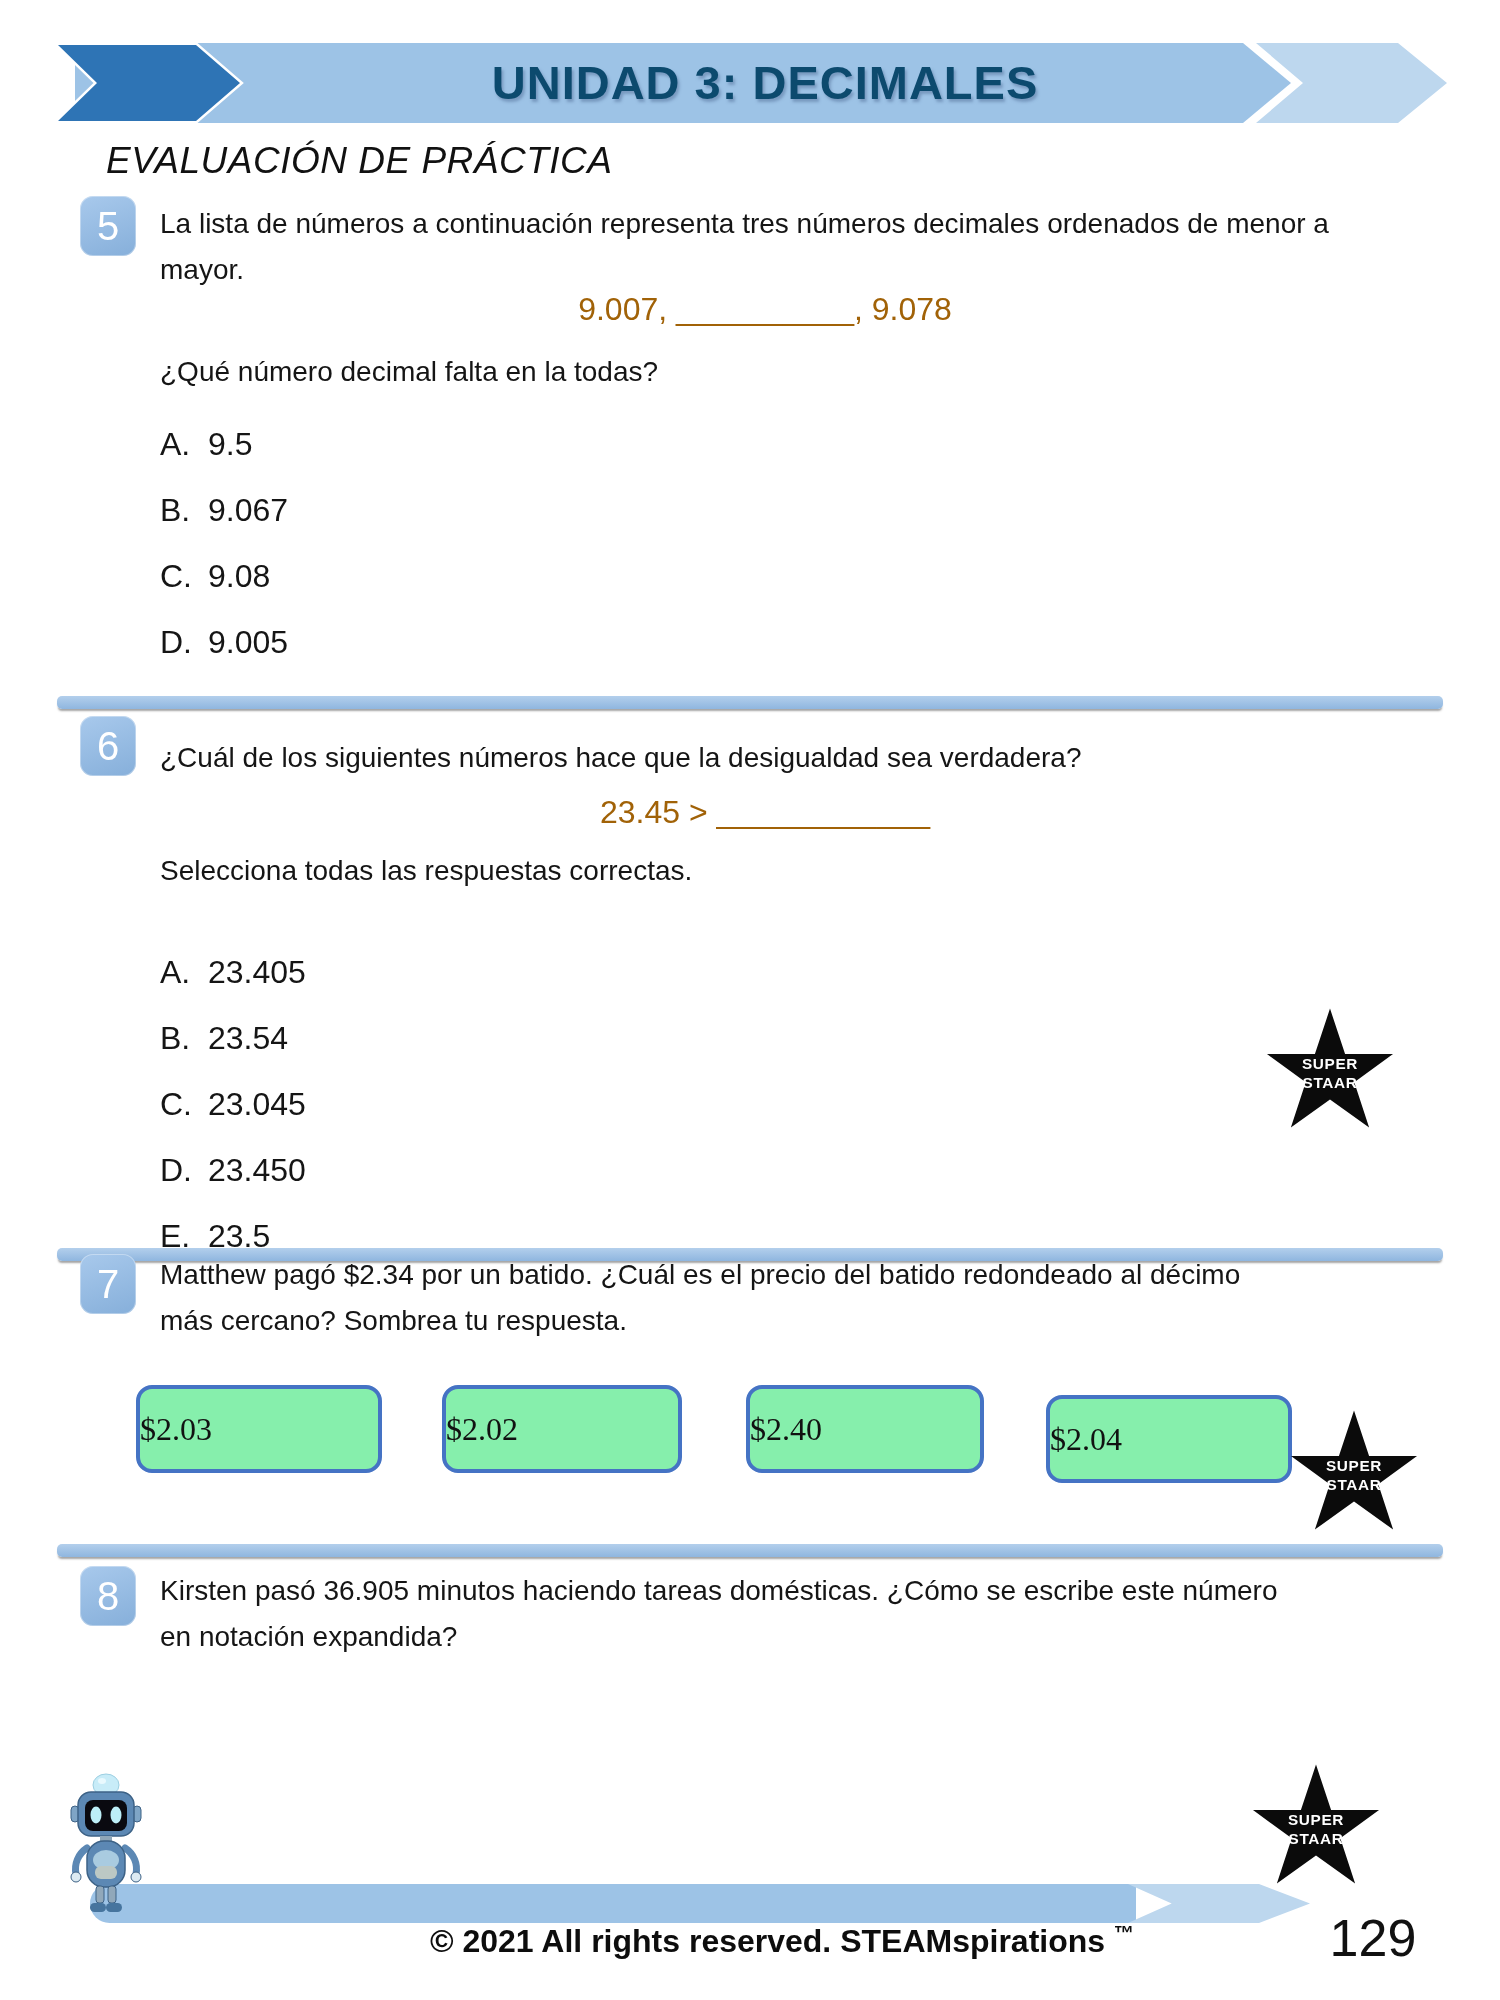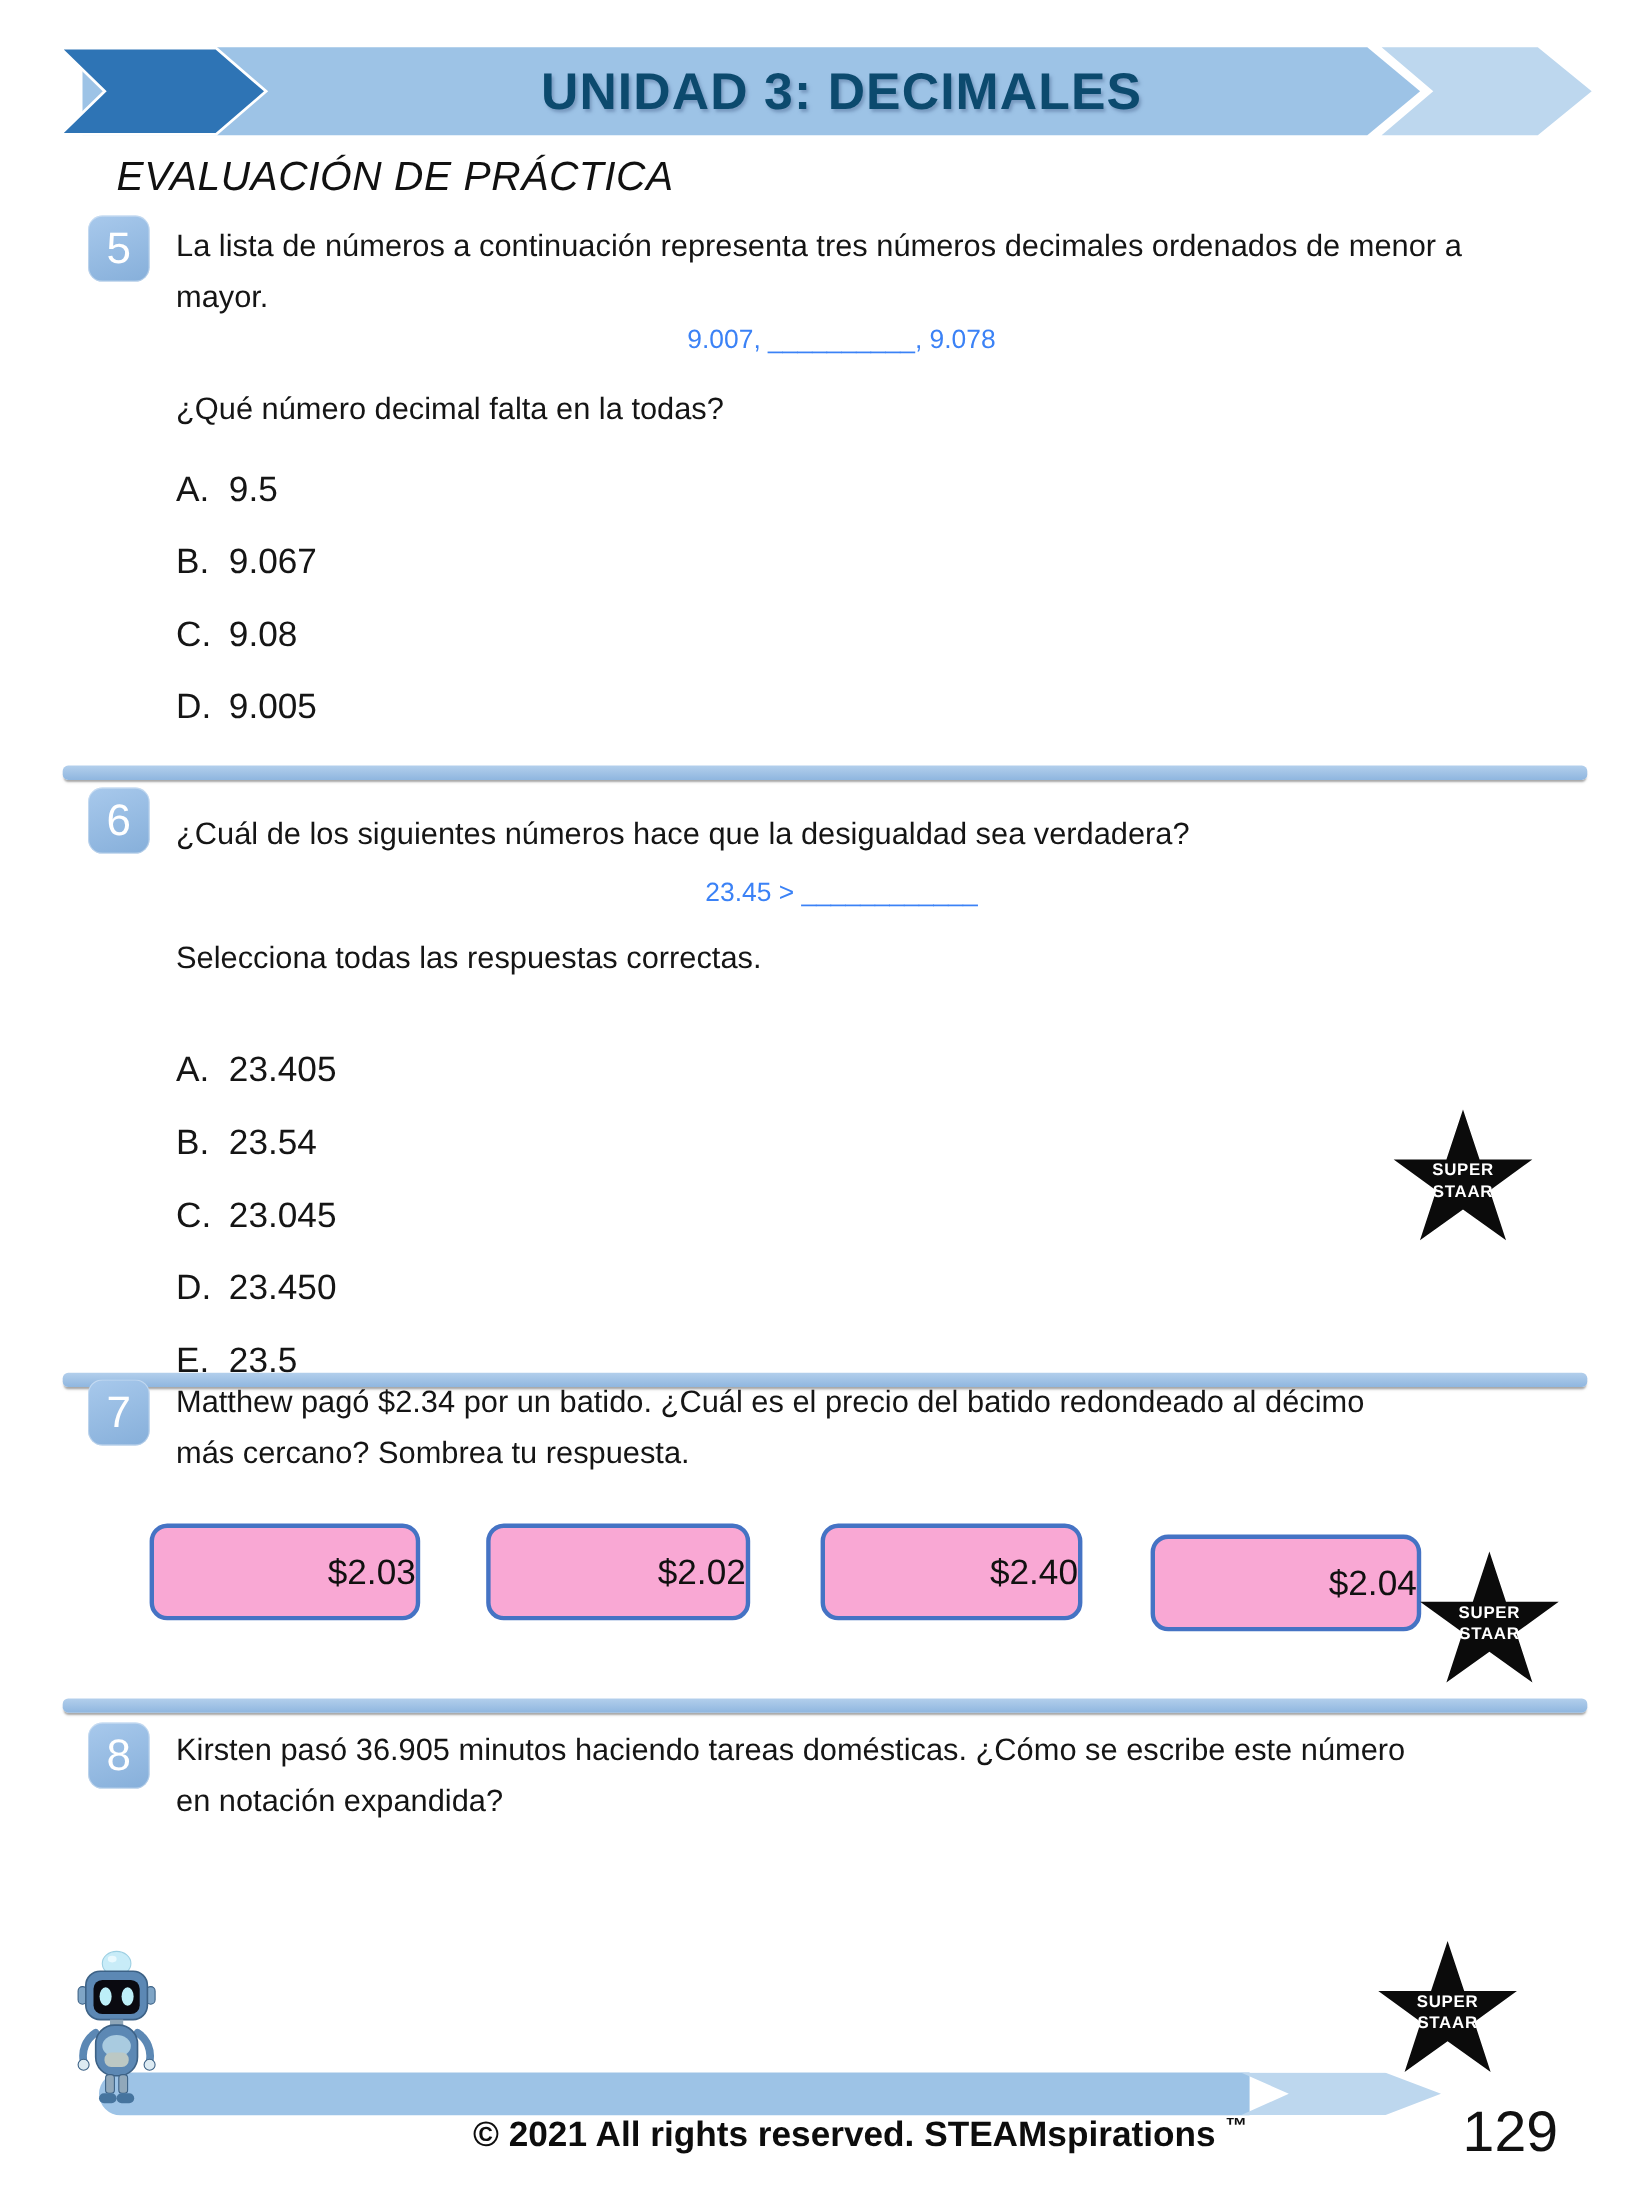--- a/index.html
+++ b/index.html
@@ -13,33 +13,33 @@
   .eval-heading{position:absolute;left:106px;top:140px;font-size:37px;font-style:italic;
         color:#111;letter-spacing:0.5px;}
   
   .qnum{position:absolute;left:80px;width:56px;height:60px;border-radius:13px;
         background:linear-gradient(160deg,#a8c9ec 0%,#86afda 100%);
         color:#ffffff;font-size:40px;display:flex;align-items:center;justify-content:center;
         box-shadow:inset 0 0 0 1px rgba(255,255,255,.35);}
   
   .qtext{position:absolute;left:160px;margin:0;font-size:28px;line-height:46px;color:#151515;}
   .qeq{position:absolute;left:160px;width:1210px;margin:0;text-align:center;
-        font-size:24px;line-height:44px;color:#3b82f6;}
+        font-size:32px;line-height:44px;color:#a16207;}
   
   .opts{position:absolute;left:160px;}
   .opt{display:flex;font-size:32px;line-height:44px;margin-bottom:22px;}
   .opt .letter{width:48px;flex:0 0 48px;}
   
   .divider{position:absolute;left:57px;width:1386px;height:13px;border-radius:5px;
         background:linear-gradient(#b3cfec,#8fb6df);
         box-shadow:0 3px 2px -1px rgba(105,105,105,.6);}
   
   .choice{position:absolute;height:80px;border:4px solid #4573c4;border-radius:16px;
-        background:#f9a8d4;display:flex;align-items:center;justify-content:flex-end;
-        font-size:32px;color:#111;}
+        background:#86efac;display:flex;align-items:center;justify-content:flex-start;
+        font-size:32px;color:#111;font-family:Liberation Serif, serif;}
   
   .star{position:absolute;width:128px;height:124px;}
   .star text{font-family:"Liberation Sans",sans-serif;font-weight:bold;fill:#ffffff;
         font-size:12px;letter-spacing:.5px;}
   
   .footer-bar{position:absolute;left:90px;top:1884px;width:1046px;height:39px;
         background:#9dc3e6;border-radius:20px 0 0 20px;}
   .footer-arrow{position:absolute;left:1128px;top:1884px;width:182px;height:39px;background:#bdd7ee;
         clip-path:polygon(0 0,72% 0,100% 50%,72% 100%,0 100%,24% 50%);}
   .footer-text{position:absolute;left:430px;top:1922px;width:710px;text-align:left;

